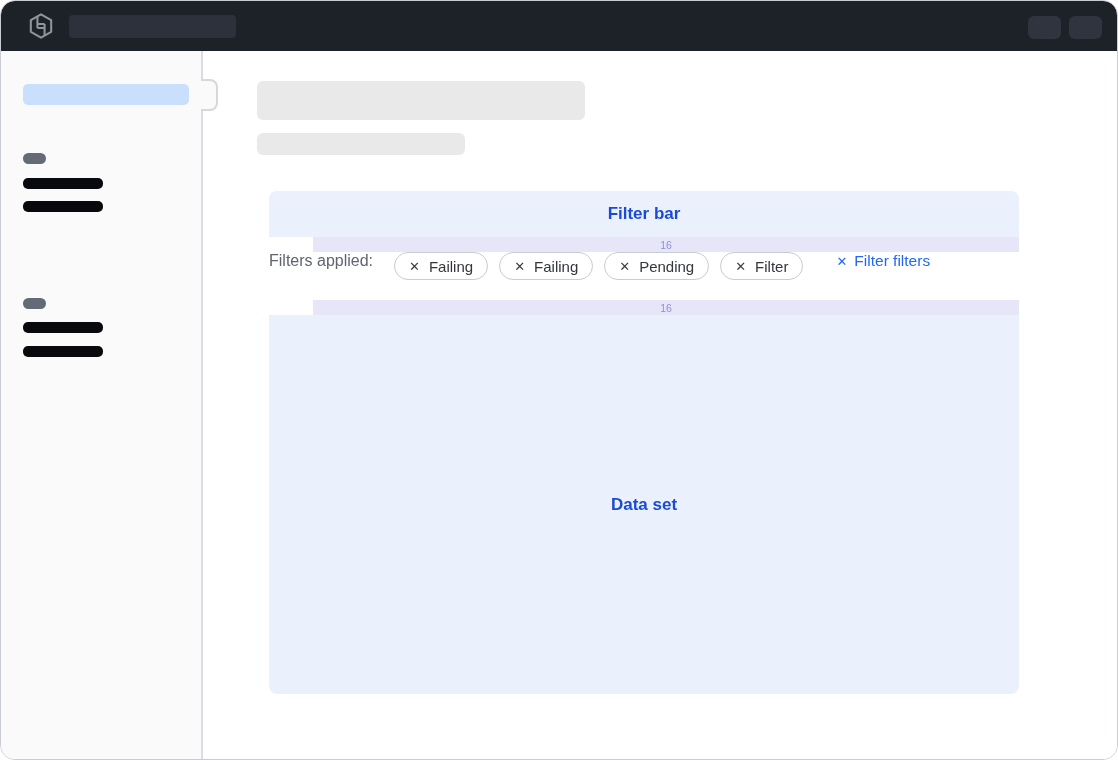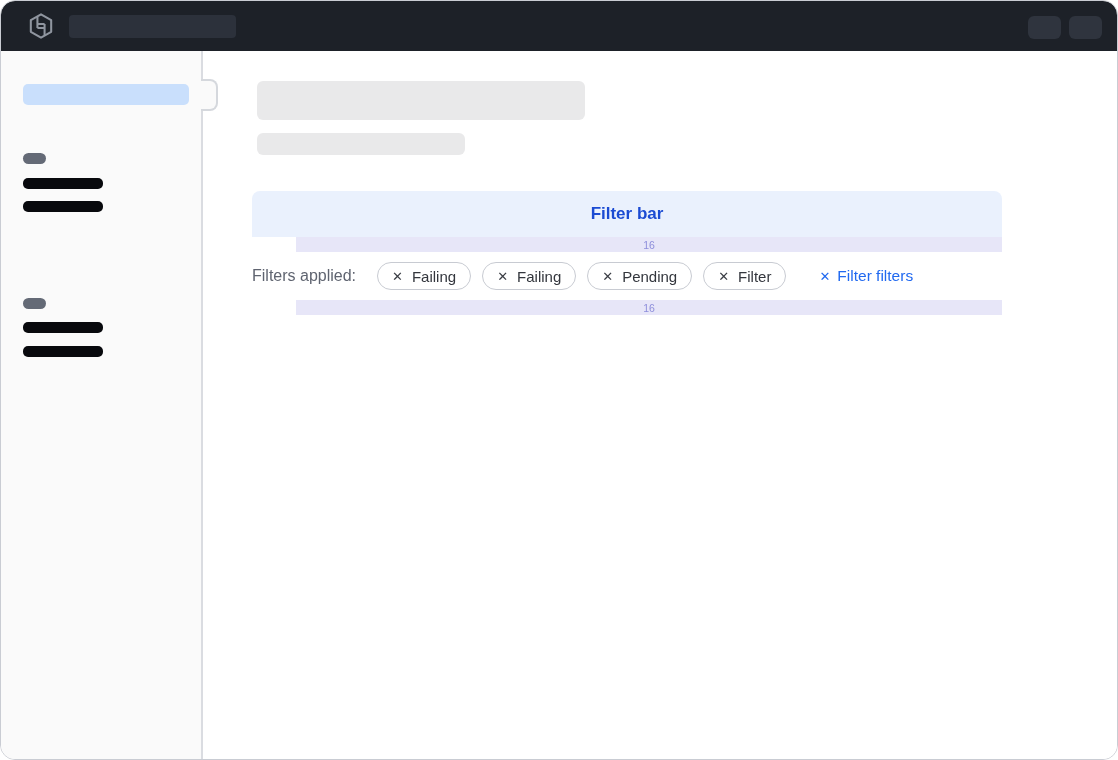--- a/index.html
+++ b/index.html
@@ -100,21 +100,21 @@
     background: #e9e9ea; border-radius: 6px;
   }
   .skel-subtitle {
     position: absolute; left: 54px; top: 82px;
     width: 208px; height: 22px;
     background: #e9e9ea; border-radius: 6px;
   }
 
   .filter-section {
     position: absolute;
-    left: 49px; top: 140px;
+    left: 66px; top: 140px;
     width: 750px;
   }
   .area-label {
     font-size: 17px;
     font-weight: 700;
     color: #1b4bd3;
   }
   .filter-bar {
     height: 46px;
     background: #eaf1fd;
@@ -130,21 +130,21 @@
     align-items: center;
     justify-content: center;
     font-size: 10.5px;
     color: #8e8edb;
     margin-left: 44px;
   }
   .filters-row {
     height: 48px;
     background: #ffffff;
     display: flex;
-    align-items: center;
+    align-items: flex-start;
   }
   .filters-label {
     font-size: 16px;
     color: #5f6470;
     margin-right: 21px;
     white-space: nowrap;
   }
   .pill {
     height: 28px;
     display: inline-flex;
@@ -258,17 +258,20 @@
         <a class="clear-filters">
           <span class="x">✕</span>
           <span>Filter filters</span>
         </a>
       </div>
 
       <div class="spacer">
         <span>16</span>
       </div>
 
+      <div class="data-set">
+        <span class="area-label">Data set</span>
+      </div>
 
     </section>
   </main>
 
 </div>
 
 </body></html>

